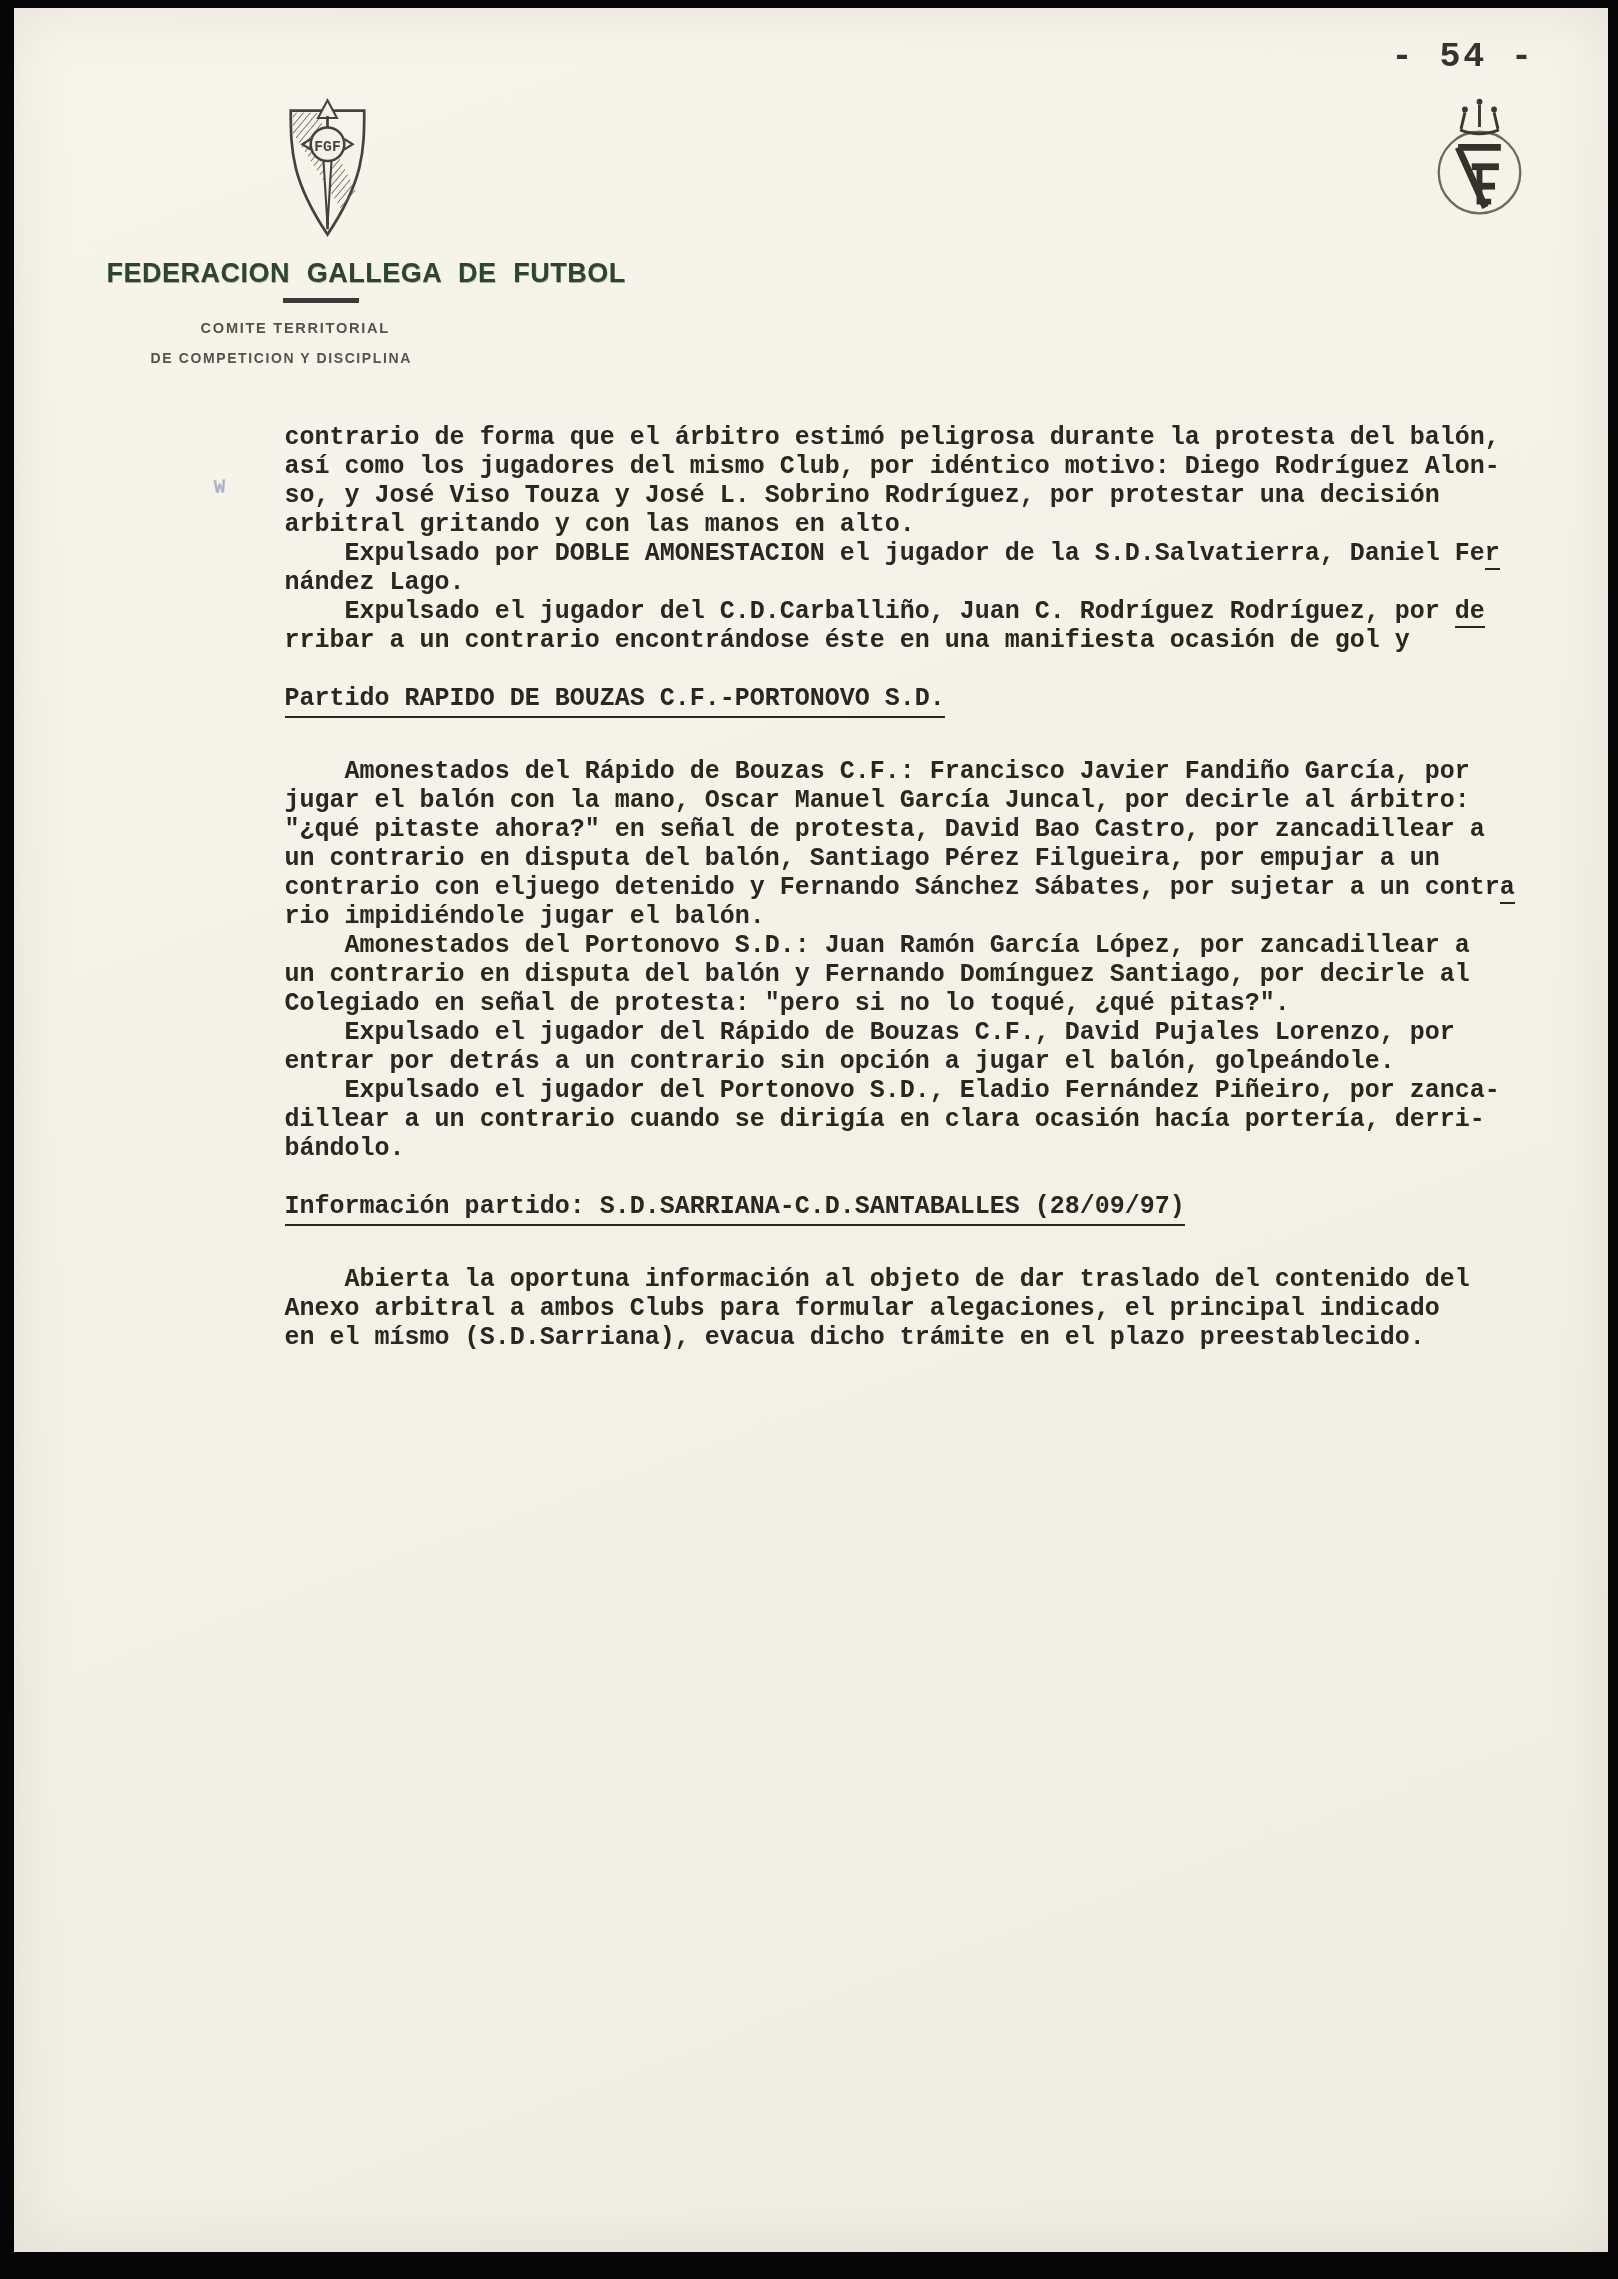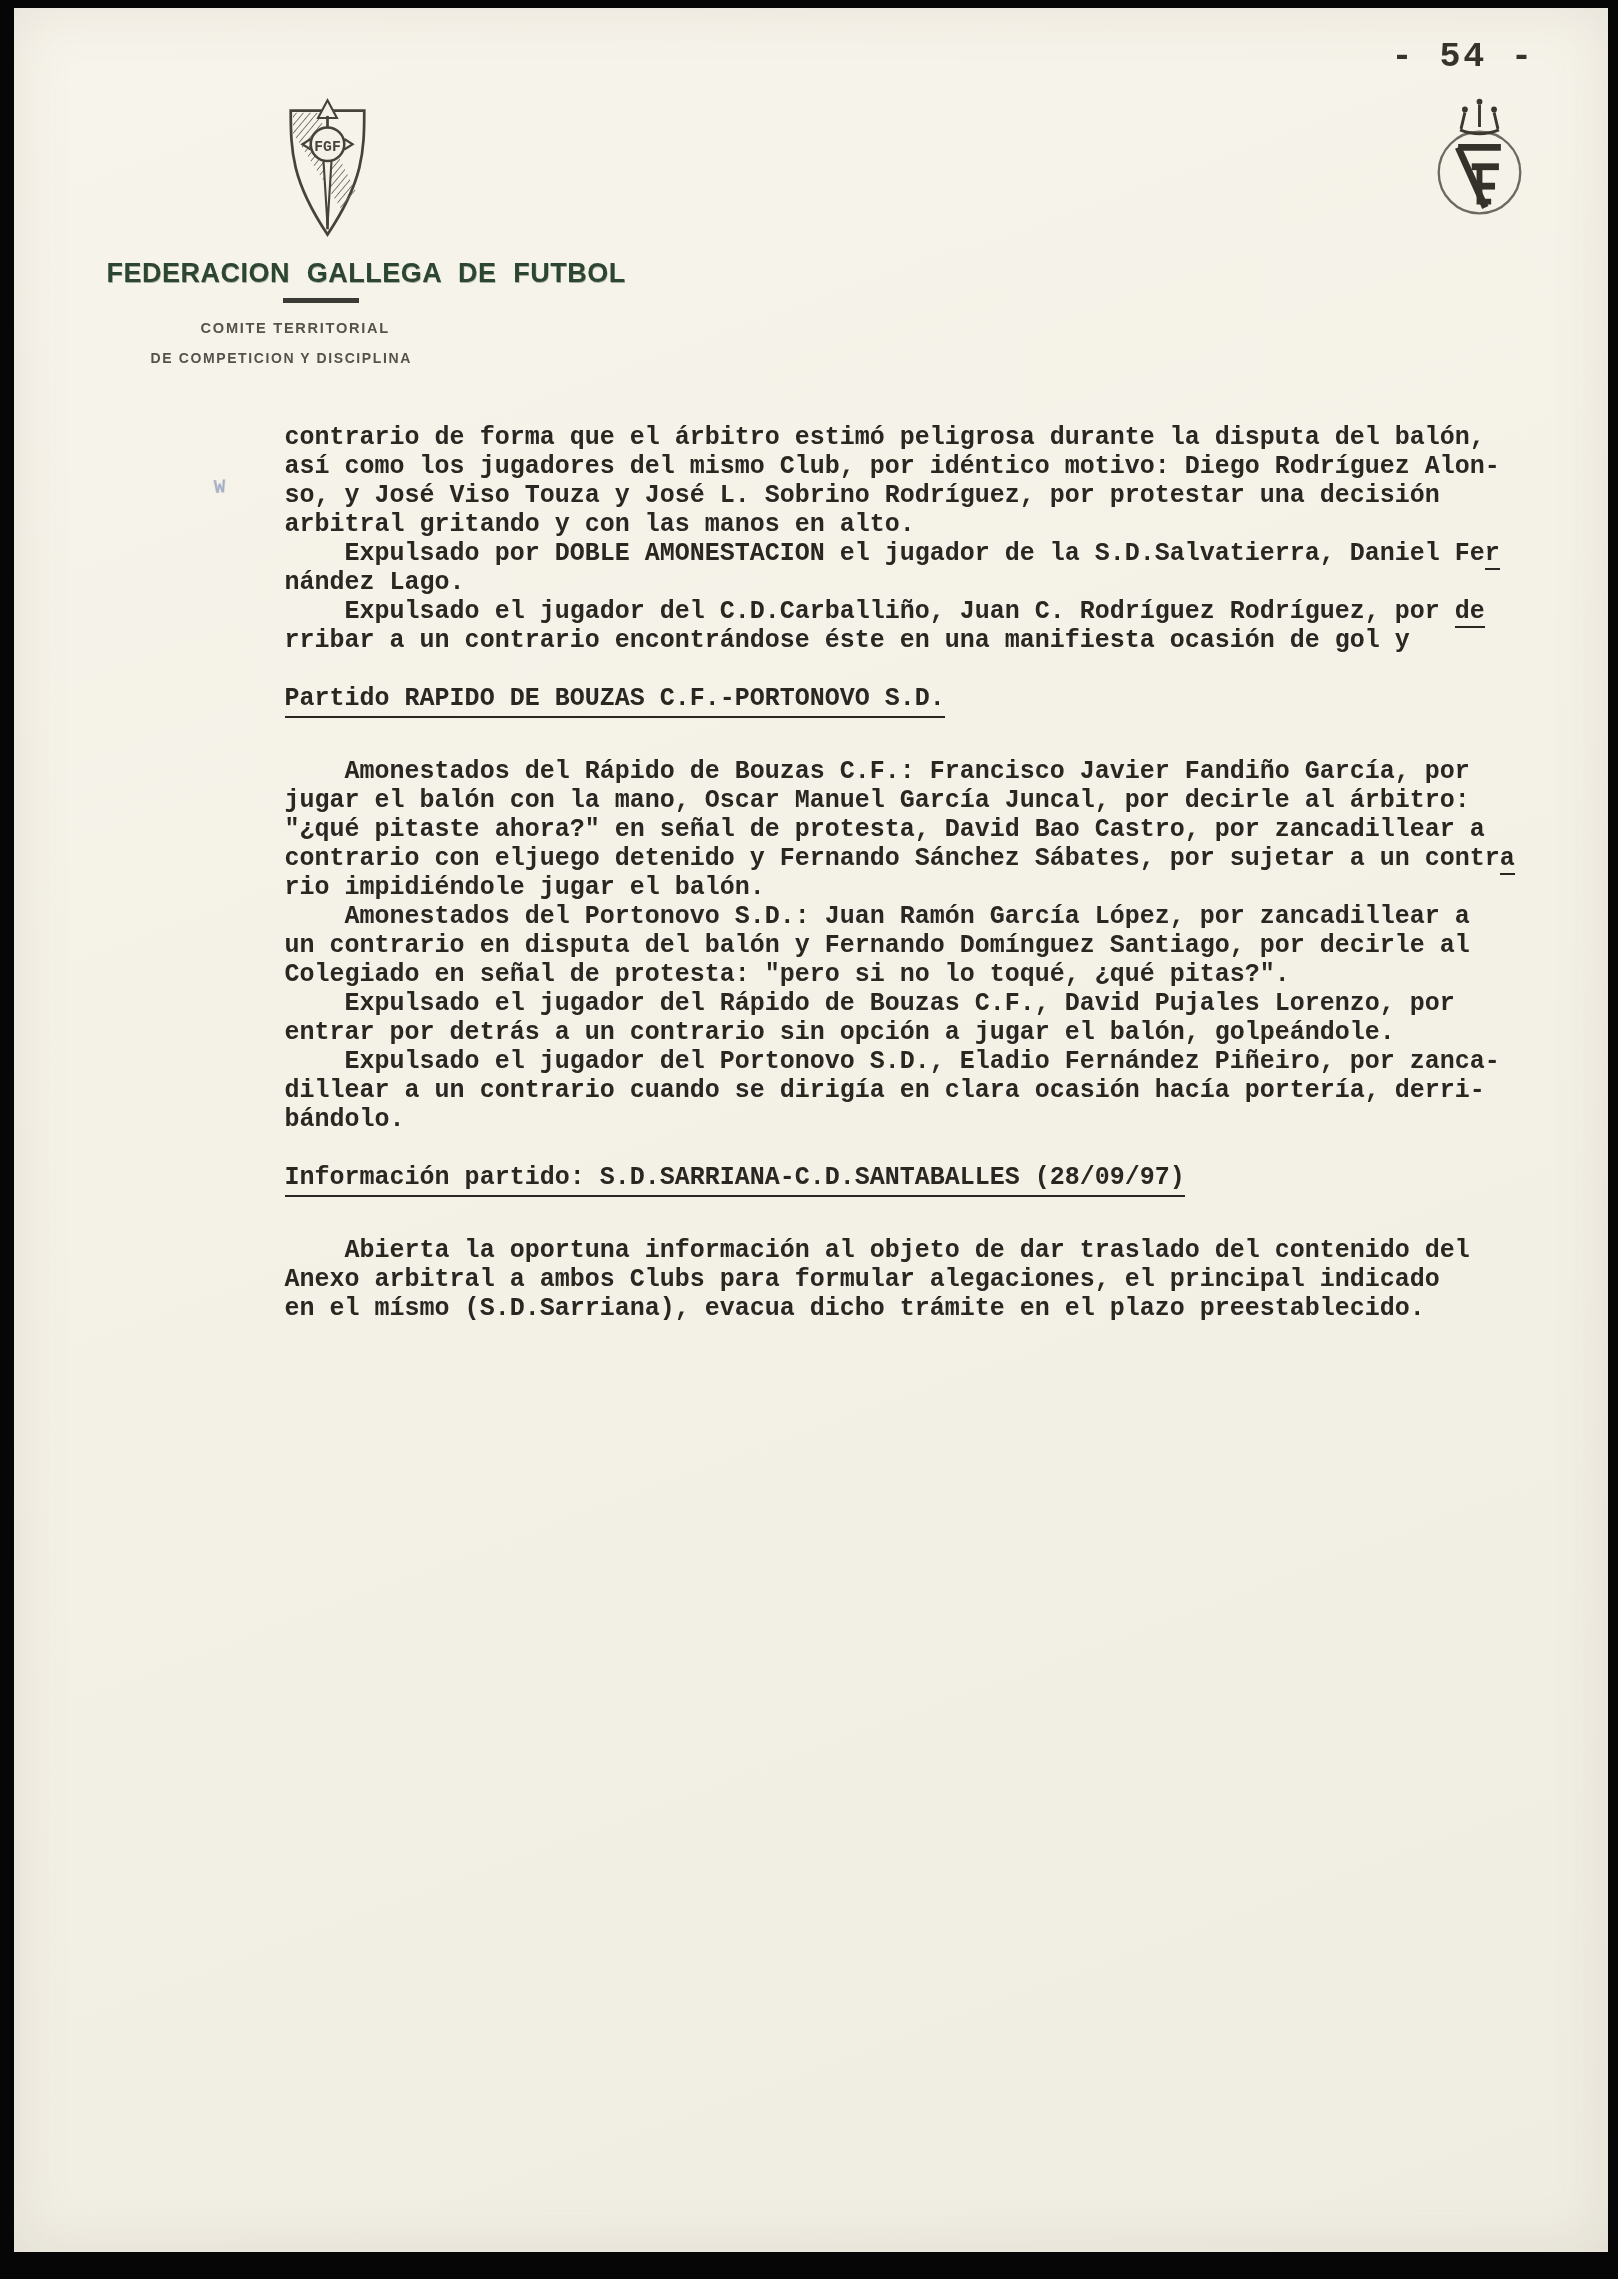--- a/index.html
+++ b/index.html
@@ -169,38 +169,39 @@
 
     <div class="org-title">FEDERACION GALLEGA DE FUTBOL</div>
     <div class="letterhead-rule"></div>
     <div class="committee-1">COMITE TERRITORIAL</div>
     <div class="committee-2">DE COMPETICION Y DISCIPLINA</div>
 
     <div class="ink-smudge">W</div>
 
     <div class="doc-body">
         <div class="para">
-          <div class="line">contrario de forma que el árbitro estimó peligrosa durante la disputa del balón,</div>
+          <div class="line">contrario de forma que el árbitro estimó peligrosa durante la protesta del balón,</div>
           <div class="line">así como los jugadores del mismo Club, por idéntico motivo: Diego Rodríguez Alon-</div>
           <div class="line">so, y José Viso Touza y José L. Sobrino Rodríguez, por protestar una decisión</div>
           <div class="line">arbitral gritando y con las manos en alto.</div>
         </div>
         <div class="para">
           <div class="line">    Expulsado por DOBLE AMONESTACION el jugador de la S.D.Salvatierra, Daniel Fe<span class="u">r</span></div>
           <div class="line">nández Lago.</div>
         </div>
         <div class="para">
           <div class="line">    Expulsado el jugador del C.D.Carballiño, Juan C. Rodríguez Rodríguez, por <span class="u">de</span></div>
           <div class="line">rribar a un contrario encontrándose éste en una manifiesta ocasión de gol y</div>
         </div>
         <div class="heading"><span class="heading-text">Partido RAPIDO DE BOUZAS C.F.-PORTONOVO S.D.</span></div>
         <div class="para">
           <div class="line">    Amonestados del Rápido de Bouzas C.F.: Francisco Javier Fandiño García, por</div>
           <div class="line">jugar el balón con la mano, Oscar Manuel García Juncal, por decirle al árbitro:</div>
           <div class="line">"¿qué pitaste ahora?" en señal de protesta, David Bao Castro, por zancadillear a</div>
+          <div class="line">un contrario en disputa del balón, Santiago Pérez Filgueira, por empujar a un</div>
           <div class="line">contrario con eljuego detenido y Fernando Sánchez Sábates, por sujetar a un contr<span class="u">a</span></div>
           <div class="line">rio impidiéndole jugar el balón.</div>
         </div>
         <div class="para">
           <div class="line">    Amonestados del Portonovo S.D.: Juan Ramón García López, por zancadillear a</div>
           <div class="line">un contrario en disputa del balón y Fernando Domínguez Santiago, por decirle al</div>
           <div class="line">Colegiado en señal de protesta: "pero si no lo toqué, ¿qué pitas?".</div>
         </div>
         <div class="para">
           <div class="line">    Expulsado el jugador del Rápido de Bouzas C.F., David Pujales Lorenzo, por</div>

